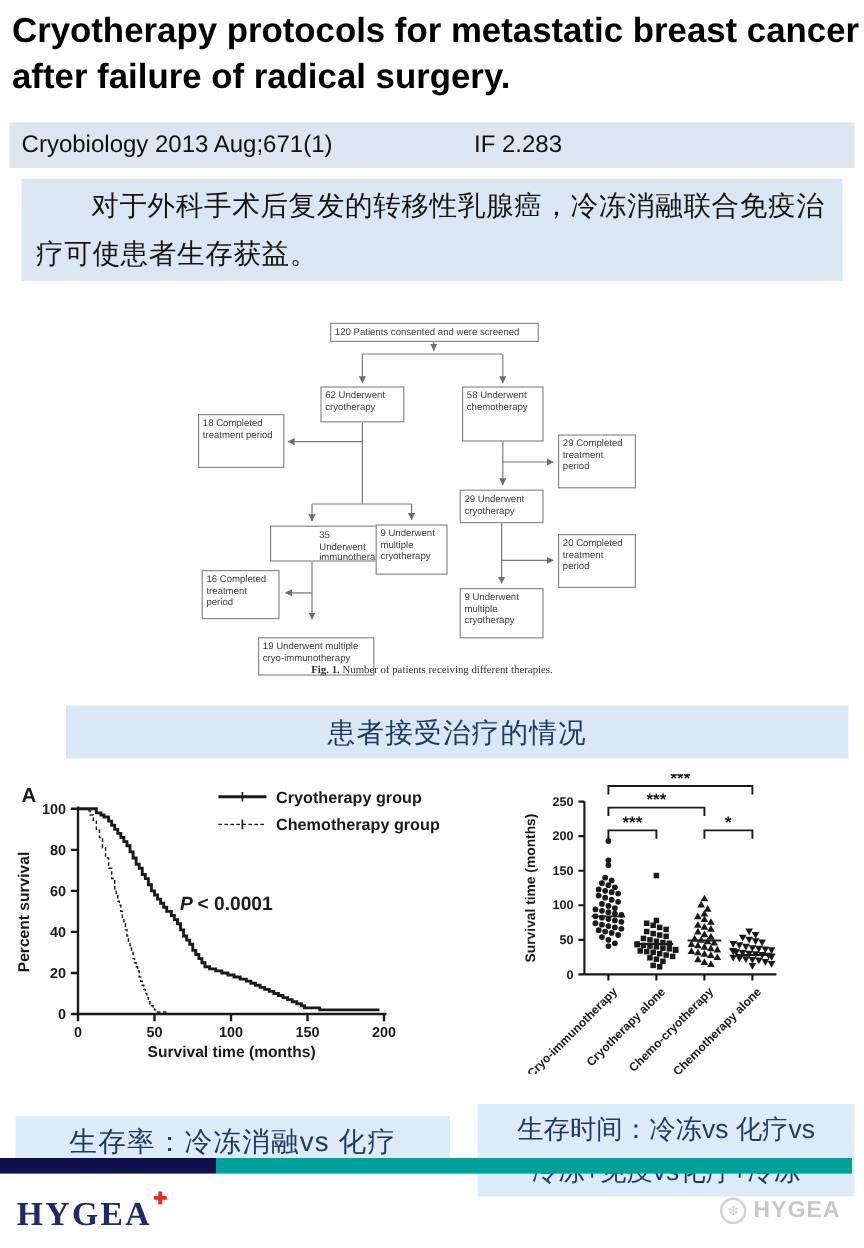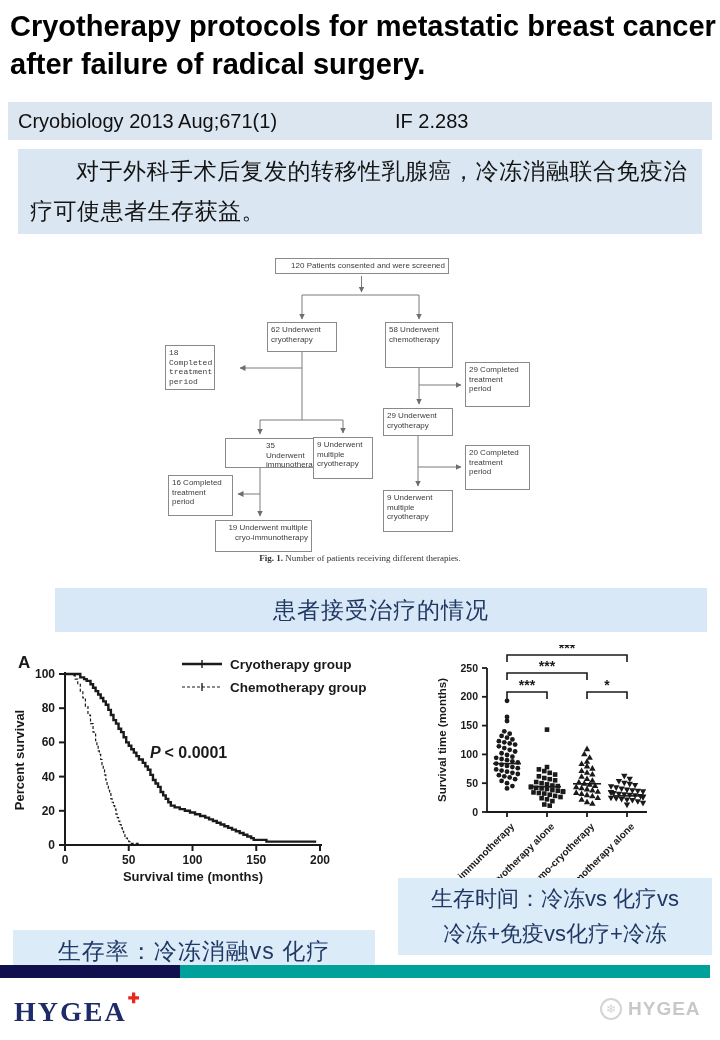--- a/index.html
+++ b/index.html
@@ -16,36 +16,36 @@
   .citebar .impact { display:inline-block; }
 
   .abstract { position:absolute; left:18px; top:149px; width:684px; height:85px;
               background:#dae7f3; font-size:23px; color:#141414; line-height:1.72;
               padding:3px 12px 0 12px; text-indent:2em; letter-spacing:0.5px; }
 
   .flowchart { position:absolute; left:160px; top:252px; width:400px; height:330px; }
   .flowchart svg.connectors { position:absolute; left:0; top:0; z-index:0; }
   .fnode { position:absolute; z-index:1; background:#fff; border:1px solid #8a8a8a;
            font-size:8px; line-height:1.2; color:#3c3c3c; padding:2px 3px; }
-  .fnode.center { text-align:right; }
+  .fnode.center { text-align:left;margin-top:11px; }
   .figcap { position:absolute; z-index:1; left:0; top:301px; width:400px; text-align:center;
             font-family:"Liberation Serif", serif; font-size:9px; color:#333; }
   .figcap b { font-weight:bold; }
 
   .midbar { position:absolute; left:55px; top:588px; width:652px; height:44px;
             background:#d9e8f6; display:flex; align-items:center; justify-content:center;
             font-size:23px; color:#1f3864; letter-spacing:1px; }
 
   .km-chart { position:absolute; left:10px; top:648px; width:362px; height:245px; }
   .scatter-chart { position:absolute; left:432px; top:645px; width:288px; height:250px; overflow:hidden; }
 
   .cap-left { position:absolute; left:13px; top:898px; width:362px; height:43px;
               background:#dcebf8; display:flex; align-items:center; justify-content:center;
               font-size:23px; color:#1f3864; letter-spacing:1px;margin-top:32px; }
-  .cap-right { position:absolute; left:398px; top:878px; width:314px; height:77px;
+  .cap-right { position:absolute; left:398px; top:920px; width:314px; height:77px;
                background:#dcebf8; display:flex; flex-direction:column; align-items:center;
                justify-content:center; font-size:22px; color:#1f3864; line-height:1.55; }
 
   .footer-bar { position:absolute; left:0; top:965px; width:710px; height:13px; }
   .footer-bar .navy { position:absolute; left:0; top:0; width:180px; height:13px; background:#10104f; }
   .footer-bar .teal { position:absolute; left:180px; top:0; width:530px; height:13px; background:#00a19a; }
 
   .logo { position:absolute; left:14px; top:990px; font-family:"Liberation Serif", serif;
           font-weight:bold; font-size:28px; color:#1f2a68; letter-spacing:2px; }
   .logo .plus { color:#e8281e; font-size:14px; vertical-align:18px; margin-left:1px; letter-spacing:0; }
@@ -93,21 +93,21 @@
         <path d="M100,242 H78" marker-end="url(#arw)"></path>
         <path d="M259,100 V152" marker-end="url(#arw)"></path>
         <path d="M259,133 H301" marker-end="url(#arw)"></path>
         <path d="M258,184 V234" marker-end="url(#arw)"></path>
         <path d="M258,215 H301" marker-end="url(#arw)"></path>
       </g>
     </svg>
     <div class="fnode center" style="left:115px; top:6px; width:174px;">120 Patients consented and were screened</div>
     <div class="fnode" style="left:107px; top:70px; width:70px; height:30px;">62 Underwent cryotherapy</div>
     <div class="fnode" style="left:225px; top:70px; width:68px; height:46px;">58 Underwent chemotherapy</div>
-    <div class="fnode" style="left:5px; top:93px; width:50px; height:45px;font-family:Liberation Mono, monospace;">18 Completed treatment period</div>
+    <div class="fnode" style="left:5px; top:93px; width:72px; height:45px;">18 Completed treatment period</div>
     <div class="fnode" style="left:305px; top:110px; width:65px; height:45px;">29 Completed treatment period</div>
     <div class="fnode" style="left:223px; top:156px; width:70px; height:28px;">29 Underwent cryotherapy</div>
     <div class="fnode" style="left:305px; top:193px; width:65px; height:45px;">20 Completed treatment period</div>
     <div class="fnode" style="left:223px; top:238px; width:70px; height:42px;">9 Underwent multiple cryotherapy</div>
     <div class="fnode" style="left:65px; top:186px; width:92px; height:30px;padding-left:40px;">35 Underwent immunotherapy</div>
     <div class="fnode" style="left:153px; top:185px; width:60px; height:42px;">9 Underwent multiple cryotherapy</div>
     <div class="fnode" style="left:8px; top:223px; width:65px; height:41px;">16 Completed treatment period</div>
     <div class="fnode center" style="left:55px; top:268px; width:97px; height:32px;">19 Underwent multiple cryo-immunotherapy</div>
     <div class="figcap">
       <b>Fig. 1.</b><span> Number of patients receiving different therapies.</span>

